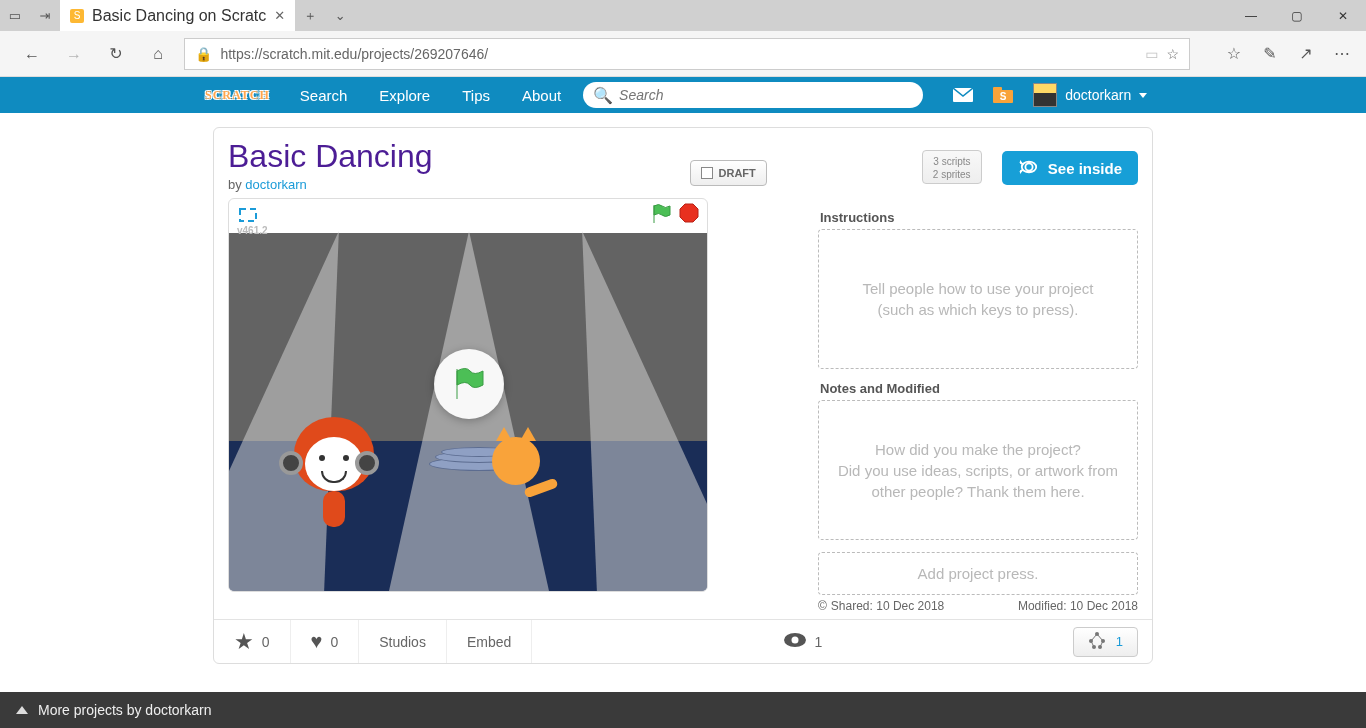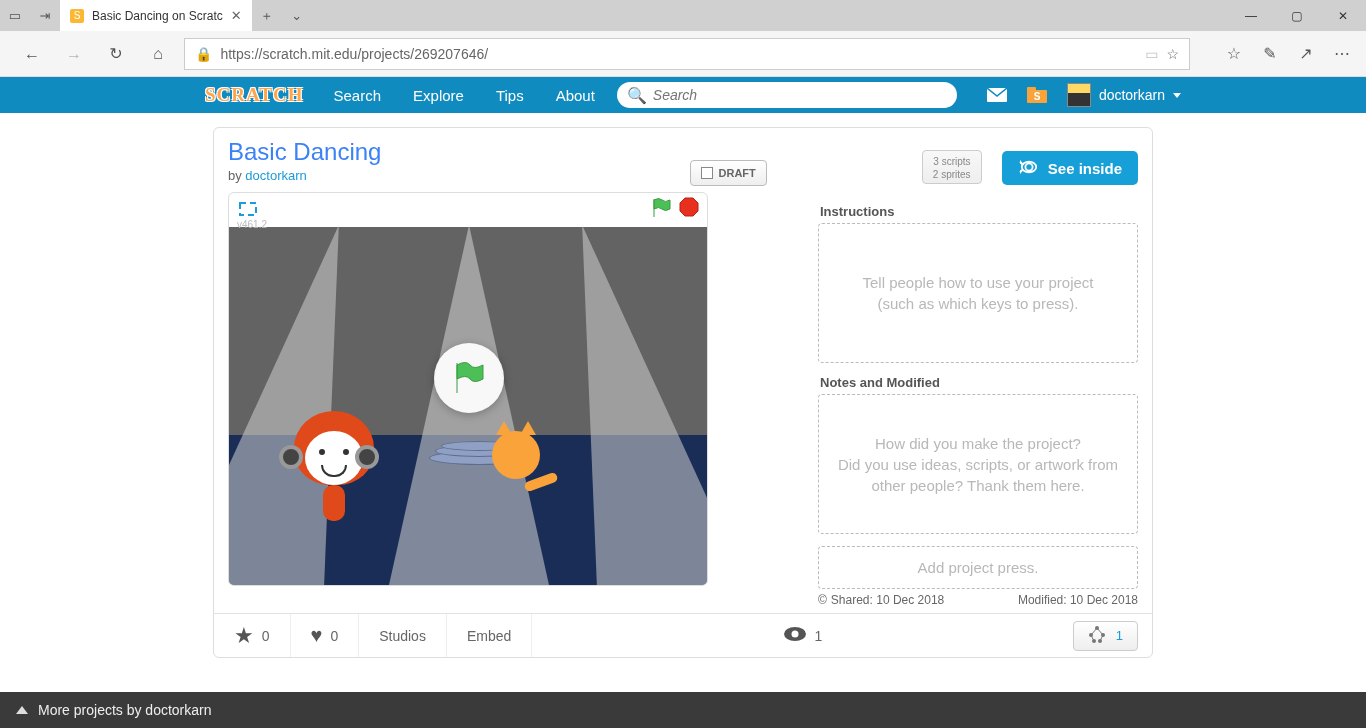--- a/index.html
+++ b/index.html
@@ -3,64 +3,64 @@
 <meta charset="utf-8">
 <style>
 * { margin:0; padding:0; box-sizing:border-box; font-family:"Helvetica Neue",Arial,sans-serif; }
 html,body { width:1366px; height:728px; overflow:hidden; background:#fff; }
 
 
 .browser-chrome { width:100%; height:31px; background:#d0d0d0; display:flex; align-items:stretch; }
 .chrome-btn { width:30px; height:31px; display:flex; align-items:center; justify-content:center; color:#555; font-size:13px; }
 .tab { background:#fff; height:31px; display:flex; align-items:center; padding:0 10px; min-width:190px; gap:8px; }
 .tab-fav { width:14px; height:14px; background:#fdb833; border-radius:2px; display:flex; align-items:center; justify-content:center; color:#fff; font-size:10px; }
-.tab-title { font-size:12px; color:#333; flex:1; white-space:nowrap; overflow:hidden; }
+.tab-title { font-size:16px; color:#333; flex:1; white-space:nowrap; overflow:hidden; }
 .tab-close { color:#666; font-size:13px; }
 .spacer { flex:1; }
 .win-btns { display:flex; }
 .win-btn { width:46px; height:31px; display:flex; align-items:center; justify-content:center; font-size:12px; color:#333; }
 
 .addr-bar { height:46px; background:#f5f5f5; display:flex; align-items:center; padding:0 8px 0 16px; gap:10px; border-bottom:1px solid #ddd; }
 .nav-ico { width:32px; height:32px; display:flex; align-items:center; justify-content:center; font-size:16px; color:#555; }
 .url-box { flex:1; height:32px; border:1px solid #ccc; background:#fff; display:flex; align-items:center; padding:0 10px; gap:8px; color:#666; font-size:14px; }
 .url-text { flex:1; }
 .right-icons { display:flex; gap:4px; margin-left:18px; }
 
 
 .scratch-nav { height:36px; background:#0f8bc0; display:flex; align-items:center; padding:0 0 0 205px; gap:0; color:#fff; }
-.scratch-logo { font-family:"Comic Sans MS",cursive; font-weight:bold; font-size:19px; color:#ffa64d; text-shadow:1px 1px 0 #fff,-1px -1px 0 #fff,1px -1px 0 #fff,-1px 1px 0 #fff; letter-spacing:1px; padding:0 14px 0 0; }
+.scratch-logo { font-family:"Comic Sans MS",cursive; font-weight:bold; font-size:12px; color:#ffa64d; text-shadow:1px 1px 0 #fff,-1px -1px 0 #fff,1px -1px 0 #fff,-1px 1px 0 #fff; letter-spacing:1px; padding:0 14px 0 0; }
 .nav-link { padding:0 16px; font-size:15px; color:#fff; height:36px; display:flex; align-items:center; }
 .search-wrap { flex:0 0 340px; background:#fff; height:26px; border-radius:13px; display:flex; align-items:center; padding:0 10px; margin-left:6px; }
 .search-wrap input { border:none; outline:none; flex:1; font-size:14px; color:#666; background:transparent;font-style:italic; }
 .nav-right { display:flex; align-items:center; gap:0; margin-left:20px; }
 .nav-ico-box { width:40px; height:36px; display:flex; align-items:center; justify-content:center; }
 .user-chip { display:flex; align-items:center; gap:8px; padding:0 10px; }
 .avatar { width:24px; height:24px; background:#fff; border:1px solid #888; }
 .avatar-inner { width:100%; height:100%; background:linear-gradient(#ffd966 40%,#333 40%); }
 .caret-down { width:0;height:0;border-left:4px solid transparent;border-right:4px solid transparent;border-top:5px solid #fff; }
 
 
 .page-body { background:#fff; height:calc(728px - 31px - 46px - 36px - 36px); overflow:hidden; }
 .proj-wrap { width:940px; margin:14px auto 0; background:#fff; border:1px solid #ddd; border-radius:6px; padding:0; }
 
 .proj-head { display:flex; padding:10px 14px 6px 14px; align-items:flex-start; }
 .proj-title-col { flex:1; }
-.proj-title { font-size:24px; font-weight:normal; color:#3b82f6; }
+.proj-title { font-size:32px; font-weight:normal; color:#4c1d95; }
 .byline { font-size:13px; color:#666; margin-top:2px; }
 .byline a { color:#1b9bd8; text-decoration:none; }
 .head-right { display:flex; gap:20px; align-items:center;margin-top:12px; }
 .draft-pill { border:1px solid #bbb; border-radius:4px; background:linear-gradient(#fff,#eee); height:26px; display:flex; align-items:center; gap:6px; padding:0 10px; font-size:11px; color:#666; font-weight:bold; margin-top:22px; margin-right:155px;}
 .draft-pill .chk { width:12px; height:12px; border:1px solid #888; background:#fff; }
 .stats-pill { border:1px solid #ccc; border-radius:4px; background:linear-gradient(#f8f8f8,#eee); padding:4px 10px 2px; font-size:10px; color:#888; line-height:1.3; text-align:right; position:absolute; }
 .stats-container { position:relative; width:60px; height:36px;}
 .see-inside-btn { background:#179fd7; color:#fff; border-radius:5px; height:34px; display:flex; align-items:center; padding:0 16px; gap:8px; font-size:15px; font-weight:bold; }
 .see-inside-icn { width:22px; height:18px; }
 
 .proj-main { display:flex; gap:14px; padding:0 14px 6px; }
-.stage-col { width:576px; }
+.stage-col { width:576px;font-weight:bold; }
 .stage-frame { width:480px; height:394px; background:#fff; border:1px solid #ddd; border-radius:6px; position:relative; overflow:hidden; }
 .stage-controls { position:absolute; top:4px; right:8px; display:flex; gap:8px; z-index:3;}
 .fullscr-icn { position:absolute; top:8px; left:8px; color:#1b9bd8; z-index:3; }
 .version { position:absolute; top:26px; left:8px; color:#bbb; font-size:10px; z-index:3;}
 .stage-scene { position:absolute; inset:34px 0 0 0; background:linear-gradient(#636363 0%, #636363 58%, #1a2d57 58%, #1a2d57 100%); }
 .spotlight { position:absolute; bottom:0; width:0; height:0; border-style:solid; opacity:.55;}
 .spot1 { left:-10px; border-width:0 75px 360px 75px; border-color:transparent transparent #d0d0d0 transparent; transform:skewX(-14deg); }
 .spot2 { left:160px; border-width:0 80px 360px 80px; border-color:transparent transparent #d6d6d6 transparent; }
 .spot3 { right:5px; border-width:0 75px 360px 75px; border-color:transparent transparent #d0d0d0 transparent; transform:skewX(14deg); }
 .platform { position:absolute; bottom:120px; left:200px; width:100px; height:22px; }

